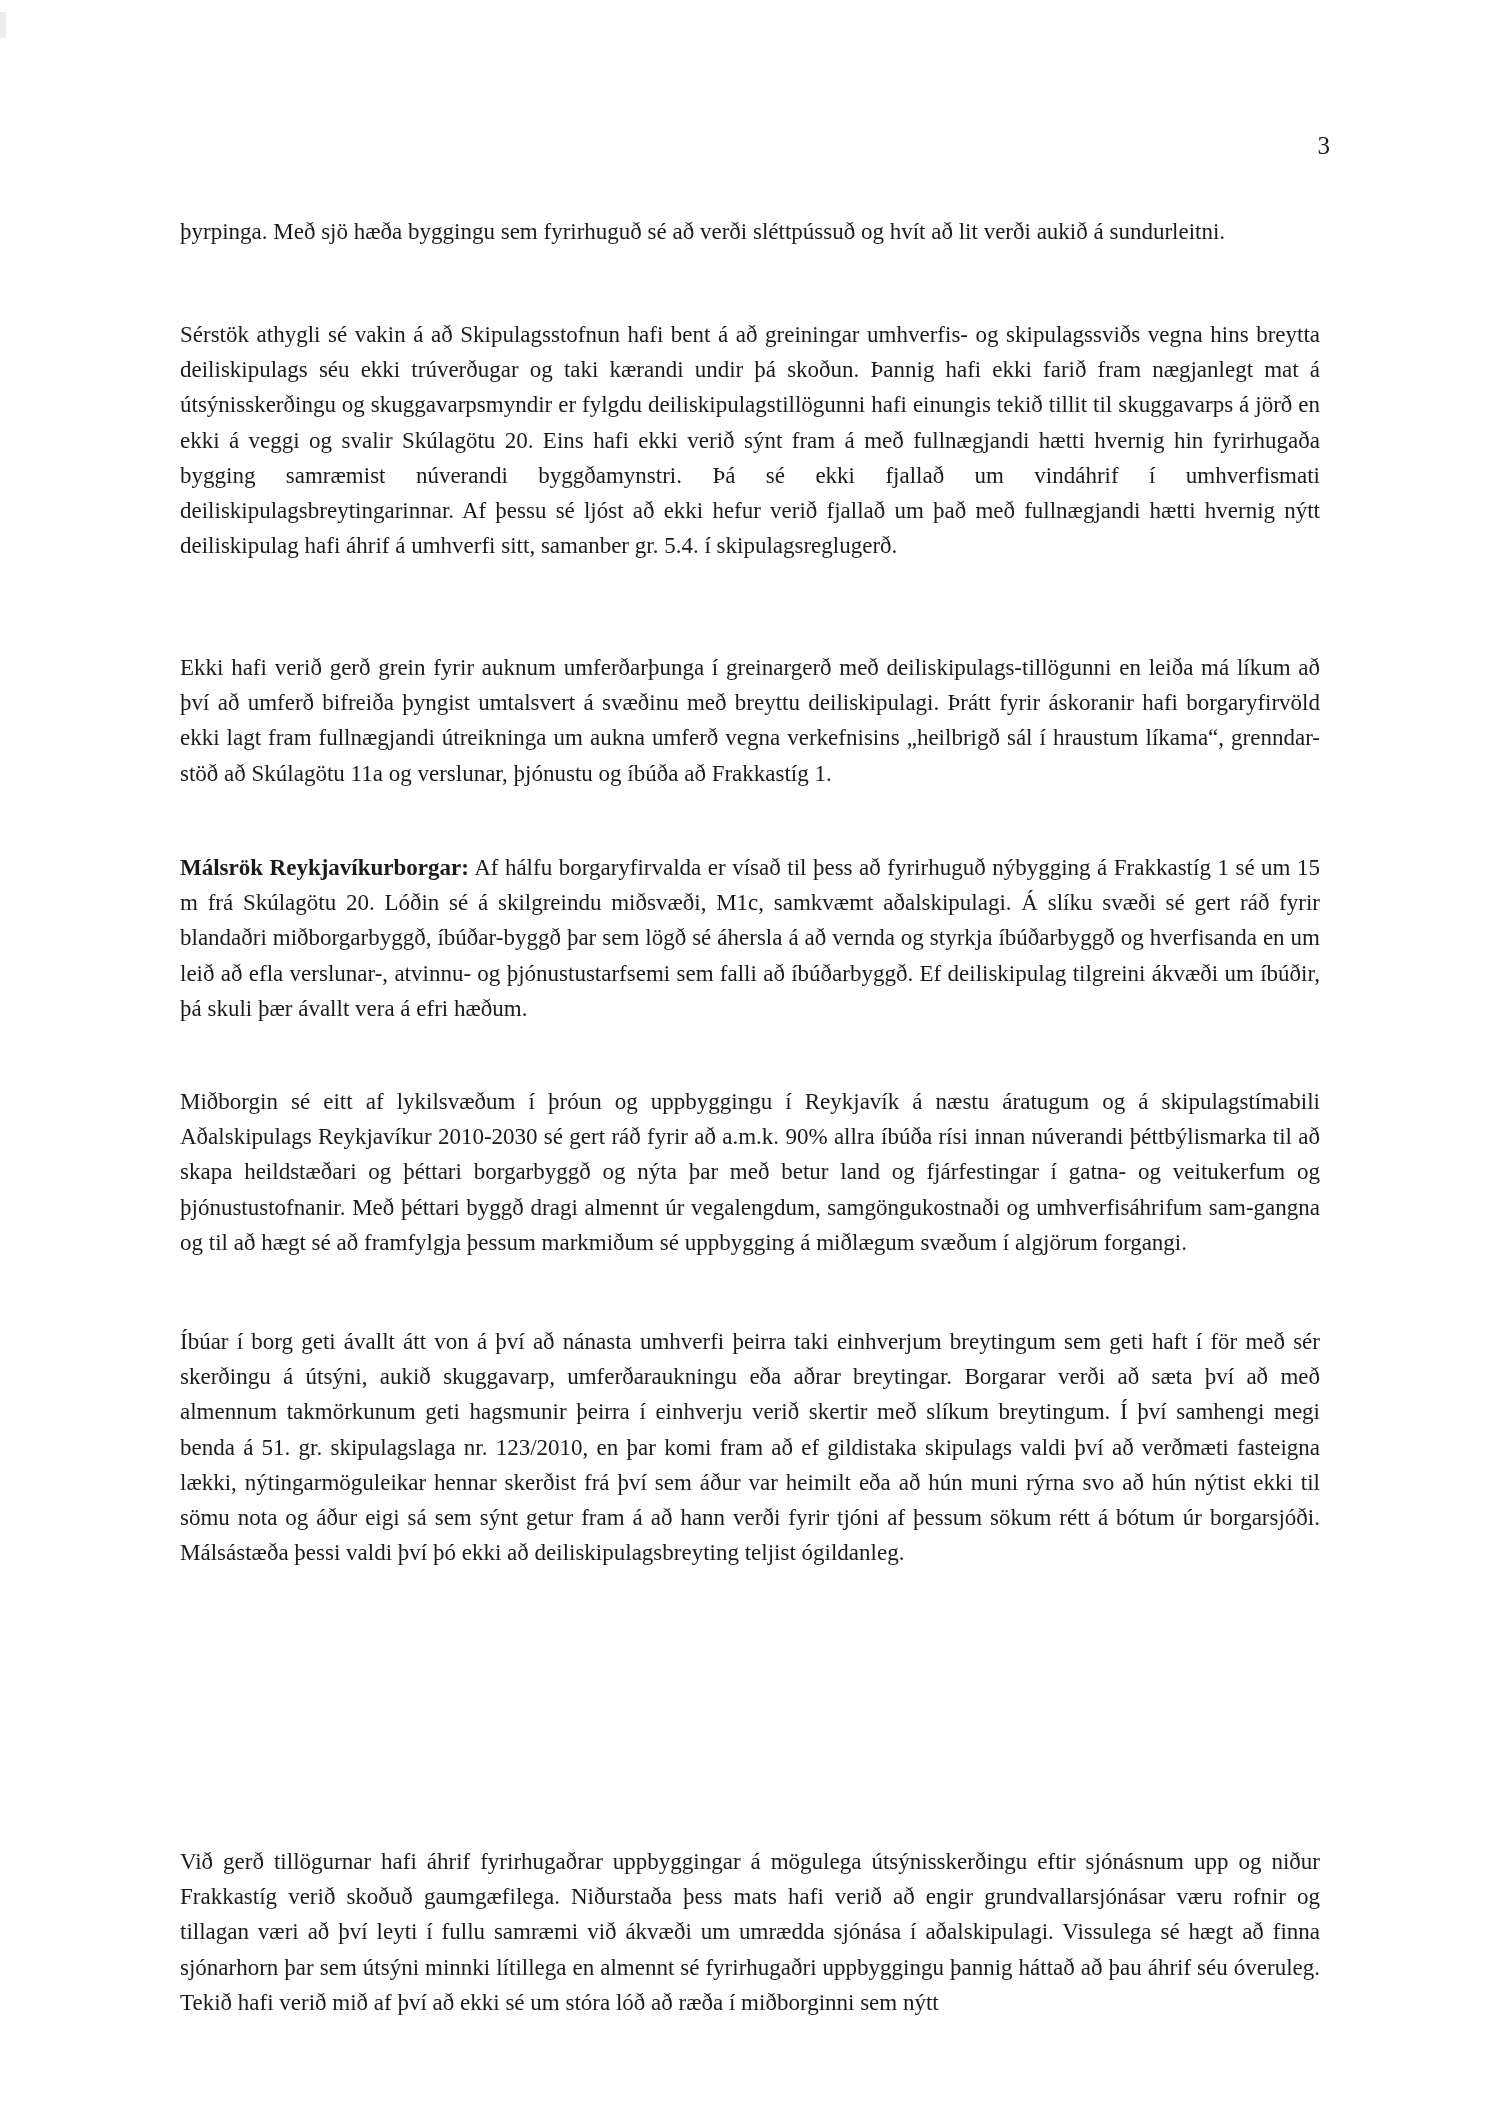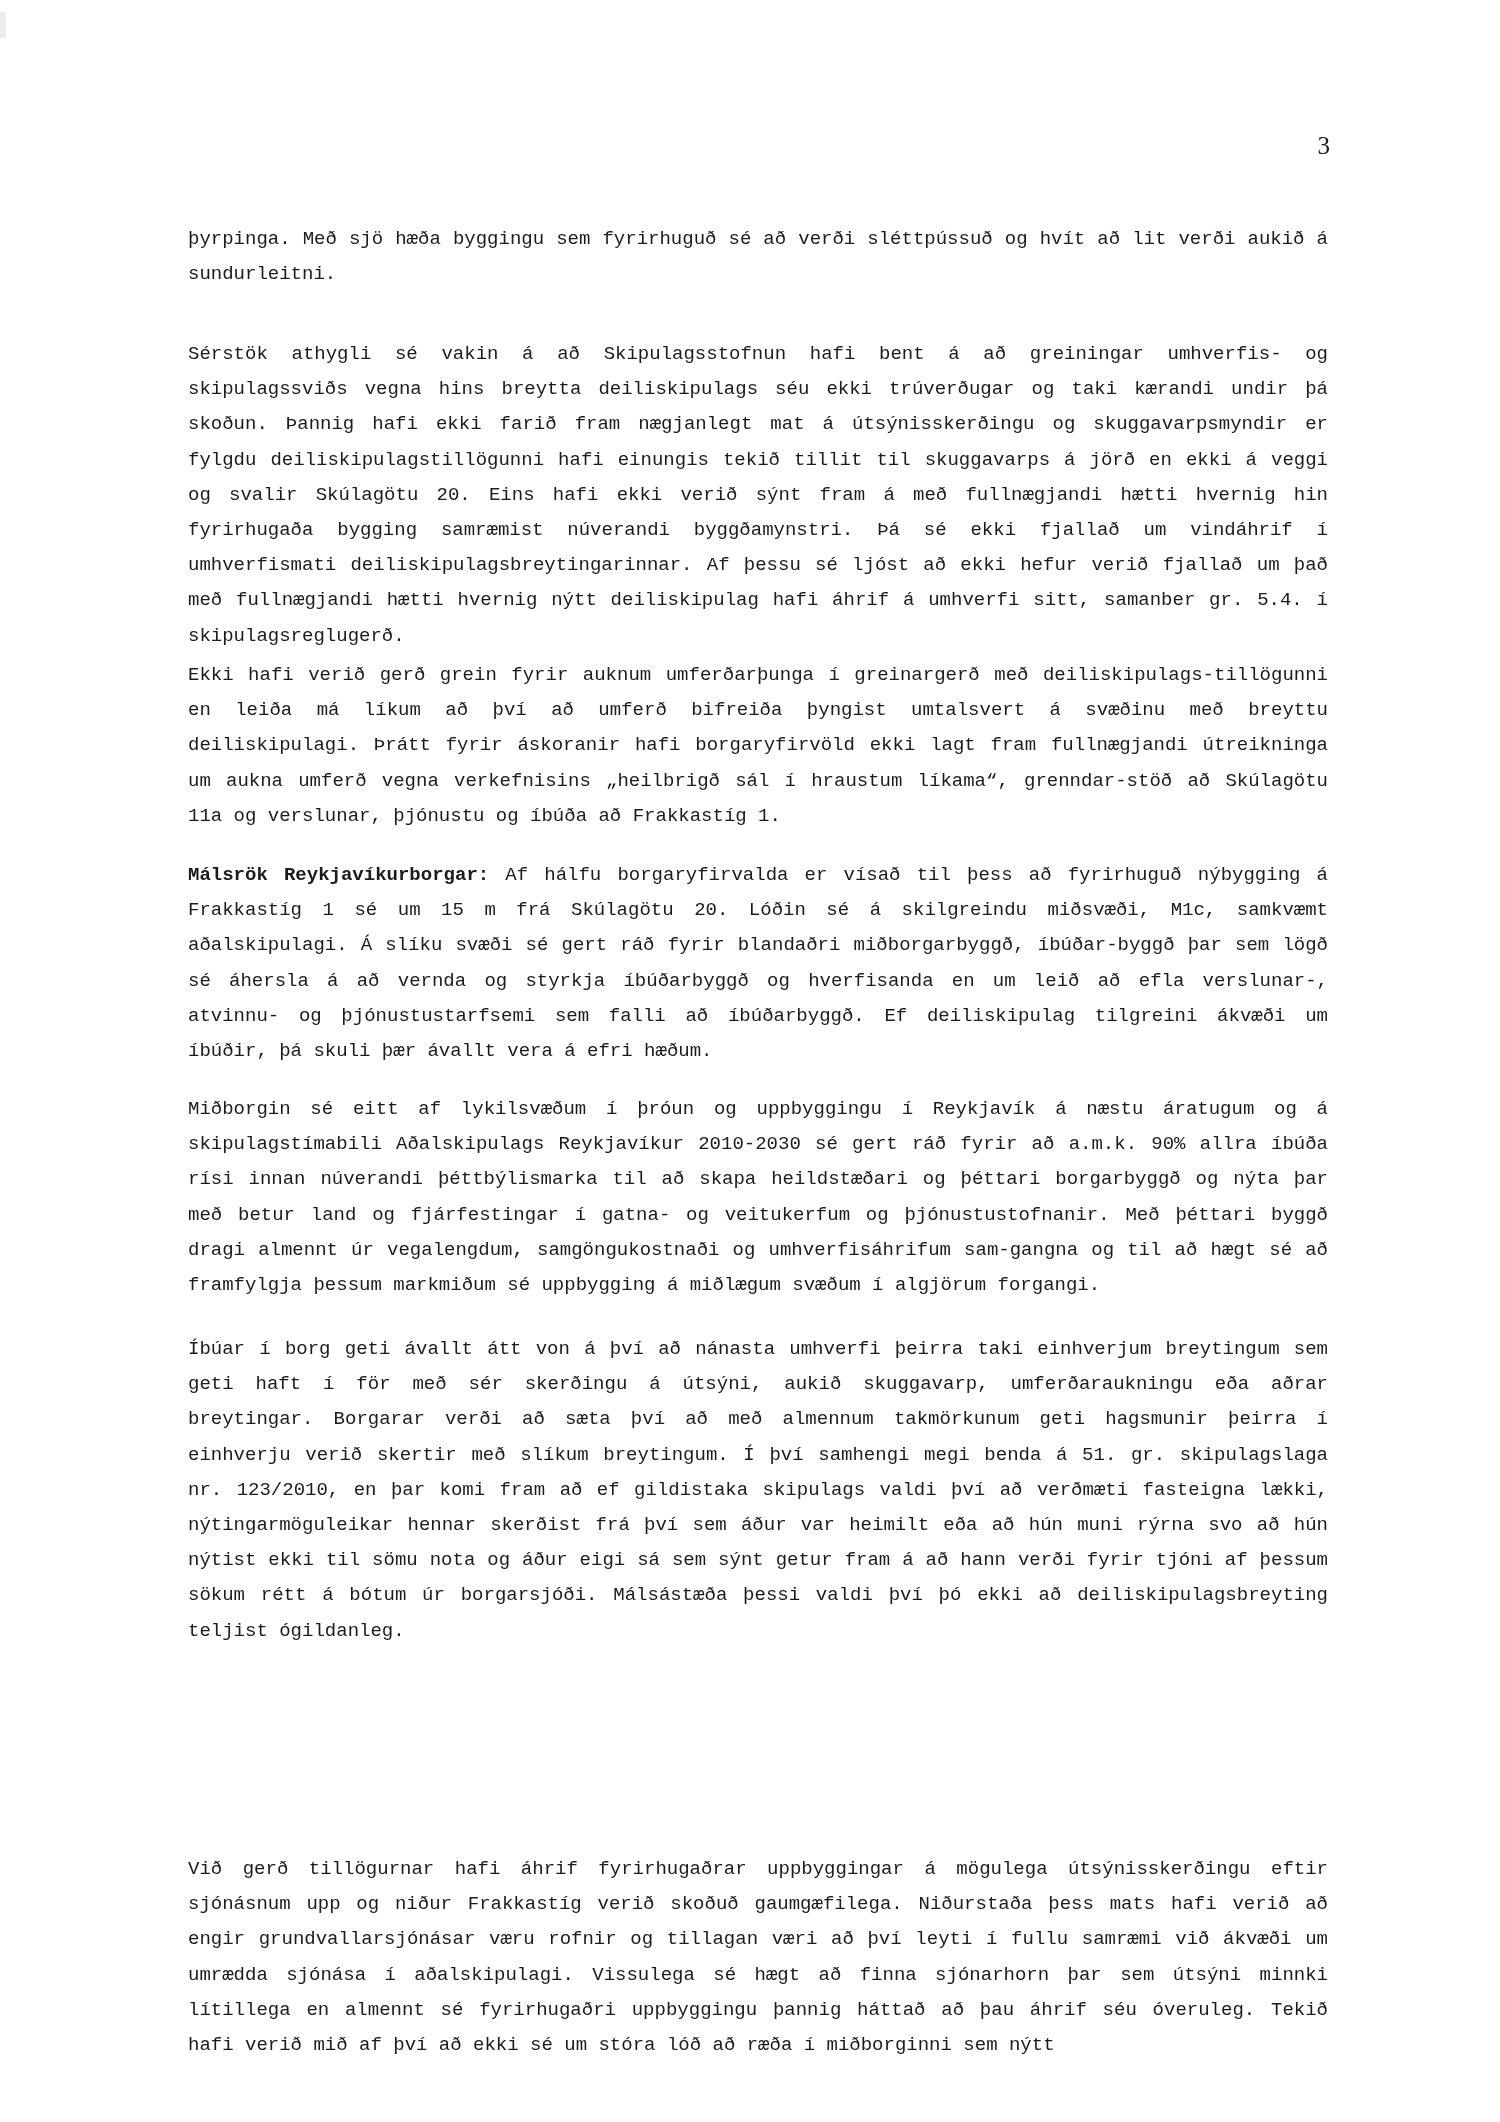--- a/index.html
+++ b/index.html
@@ -9,28 +9,27 @@
       background: #ffffff;
       font-family: "Liberation Serif", "DejaVu Serif", serif;
       color: #1b1b1b;
     }
     .page-number {
       position: absolute; left: 1300px; top: 128px; width: 30px;
       text-align: right; font-size: 25px; line-height: 35px;
     }
     .para {
       position: absolute; left: 180px; width: 1140px;
-      margin: 8px; font-size: 19px; line-height: 35.2px;
+      margin: 0; font-size: 23px; line-height: 35.2px;
       text-align: justify; text-align-last: left;
       hyphens: manual;
-      font-family: Liberation Mono, monospace;
     }
     .para .lead { font-weight: bold; }
     #p1 { top: 214px; }
-    #p2 { top: 329px; }
+    #p2 { top: 317px; }
     #p3 { top: 650px; }
     #p4 { top: 850px; }
     #p5 { top: 1084px; }
     #p6 { top: 1324px; }
     #p7 { top: 1844px; }
     .scan-mark {
       position: absolute; left: 0; top: 12px; width: 6px; height: 26px;
       background: #ececec;
     }
   </style>

